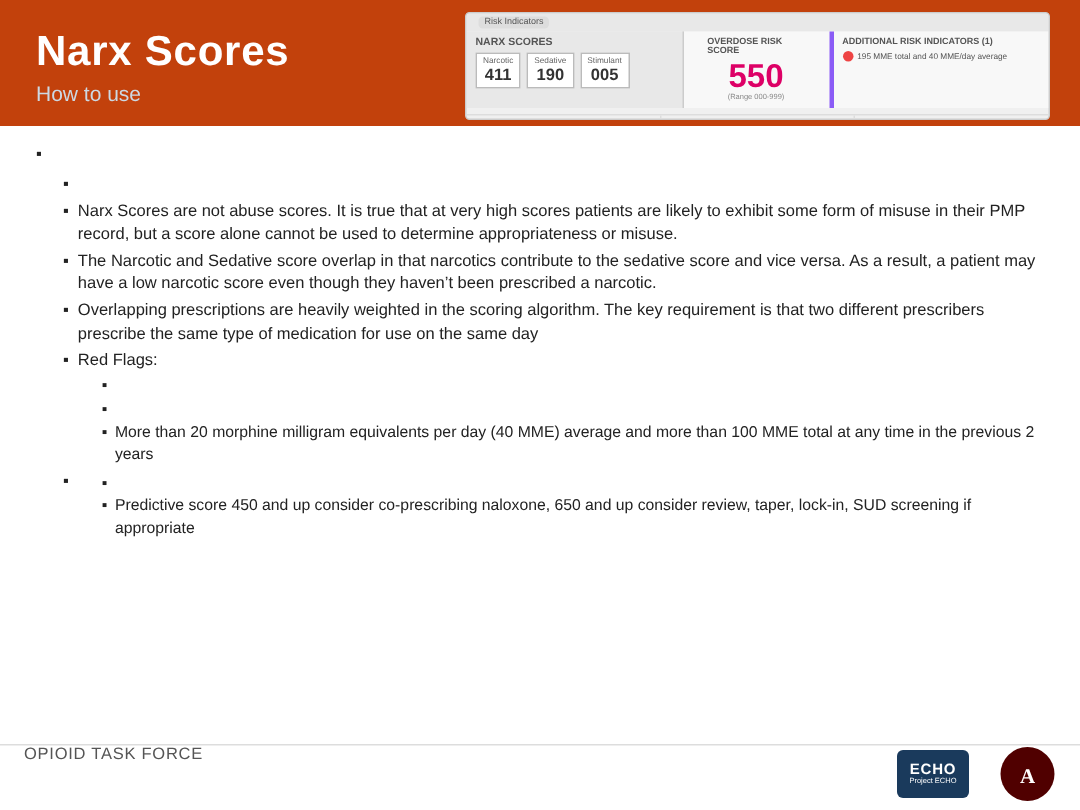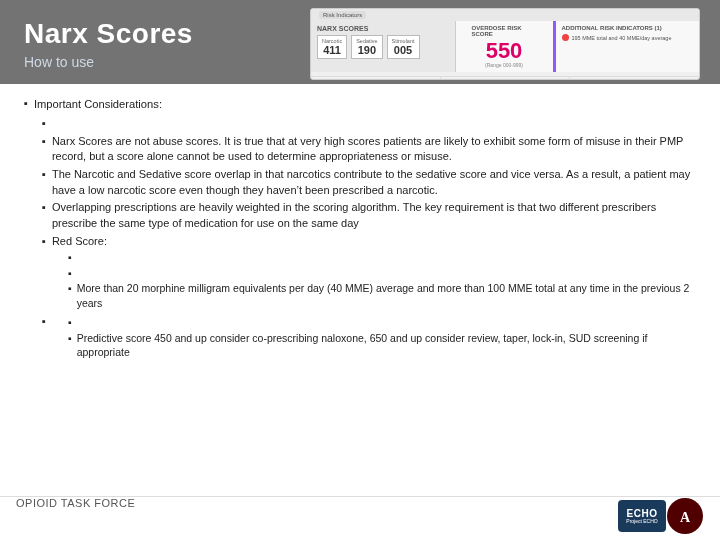--- a/index.html
+++ b/index.html
@@ -7,21 +7,21 @@
       font-family: Arial, sans-serif;
       background: #fff;
       width: 720px;
       height: 540px;
       overflow: hidden;
       position: relative;
     }
 
     
     .header {
-      background: #737373;
+      background: #c2410c;
       padding: 18px 24px 14px 24px;
       position: relative;
     }
     .header-title {
       color: #fff;
       font-size: 28px;
       font-weight: bold;
       letter-spacing: 0.5px;
     }
     .header-subtitle {
@@ -228,21 +228,21 @@
       padding: 0 16px;
     }
     .footer-text {
       font-size: 11px;
       color: #555;
       letter-spacing: 0.5px;
     }
 
     .footer-logos {
       display: flex;
-      gap: 0;
+      gap: 20px;
       align-items: center;
     }
 
     
     .echo-logo {
       width: 48px;
       height: 32px;
       background: #1a3a5c;
       border-radius: 4px;
       display: flex;
@@ -339,21 +339,20 @@
         <div class="exp-cell">Explanation and Guidance</div>
       </div>
     </div>
   </div>
 </div>
 
 <div class="content">
 
   <div class="bullet-main">
     <span class="bullet-char">▪</span>
-    <span>Important Considerations:</span>
   </div>
 
   <div class="sub-list">
 
     <div class="sub-item">
       <span class="sub-char">▪</span>
     </div>
 
     <div class="sub-item">
       <span class="sub-char">▪</span>
@@ -366,21 +365,21 @@
     </div>
 
     <div class="sub-item">
       <span class="sub-char">▪</span>
       <span>Overlapping prescriptions are heavily weighted in the scoring algorithm. The key requirement is that two different prescribers prescribe the same type of medication for use on the same day</span>
     </div>
 
     <div class="sub-item">
       <span class="sub-char">▪</span>
       <div>
-        <span>Red Score:</span>
+        <span>Red Flags:</span>
         <div class="sub-sub-list">
           <div class="sub-sub-item">
             <span>▪</span>
           </div>
           <div class="sub-sub-item">
             <span>▪</span>
           </div>
           <div class="sub-sub-item">
             <span>▪</span>
             <span>More than 20 morphine milligram equivalents per day (40 MME) average and more than 100 MME total at any time in the previous 2 years</span>

